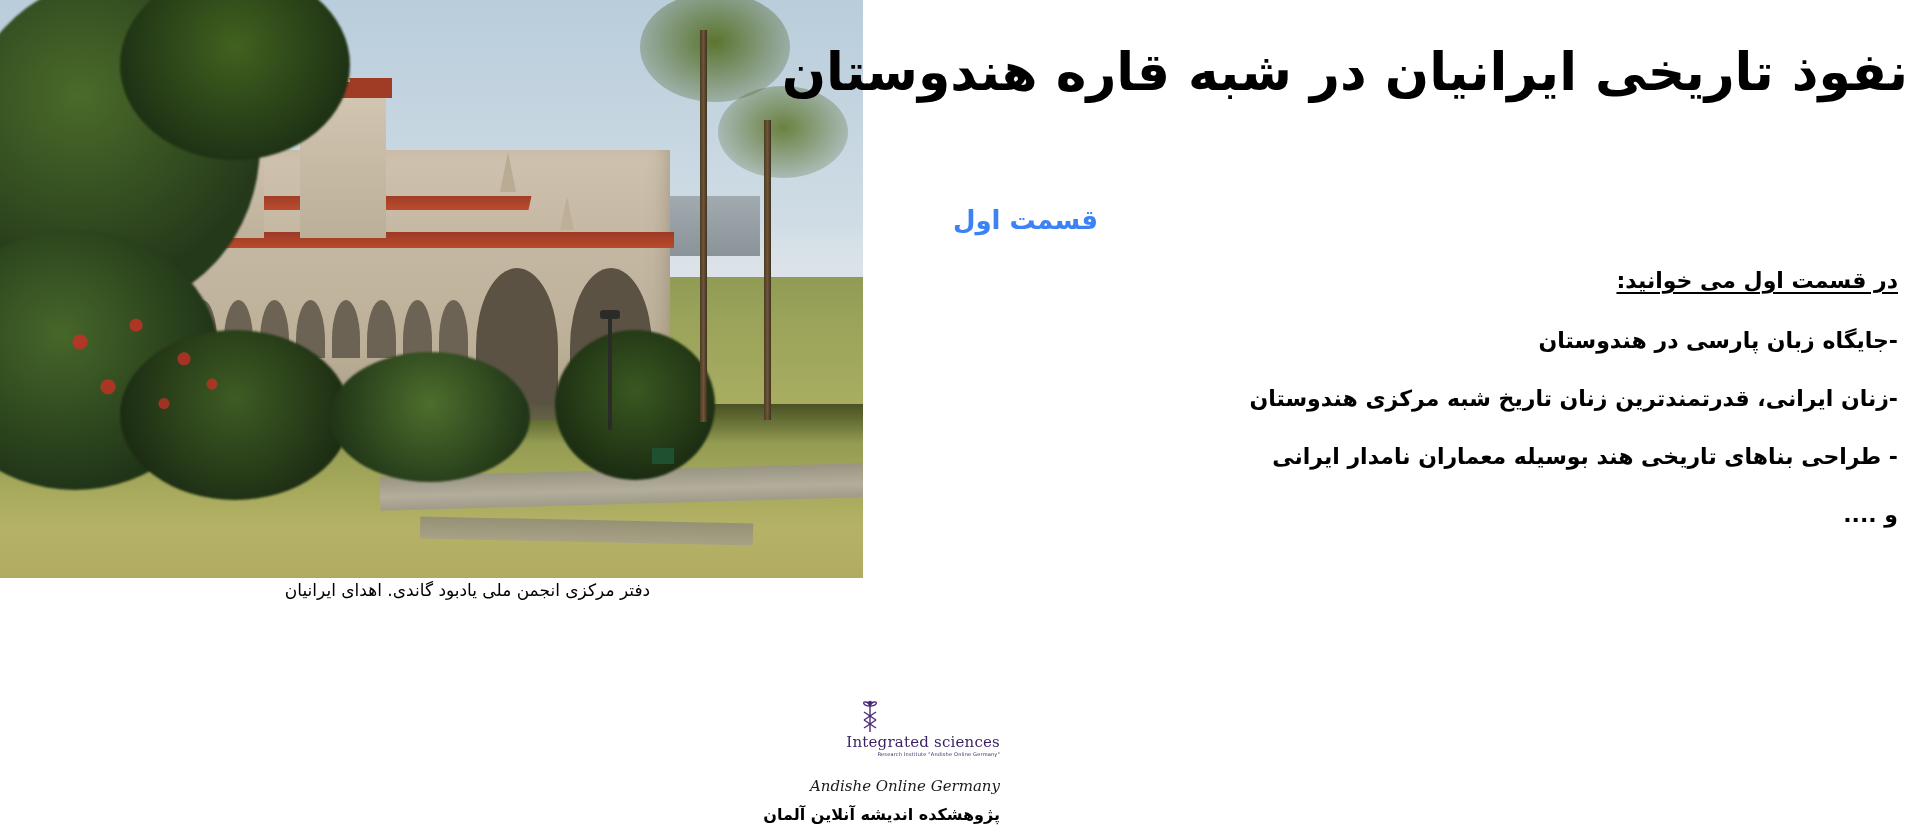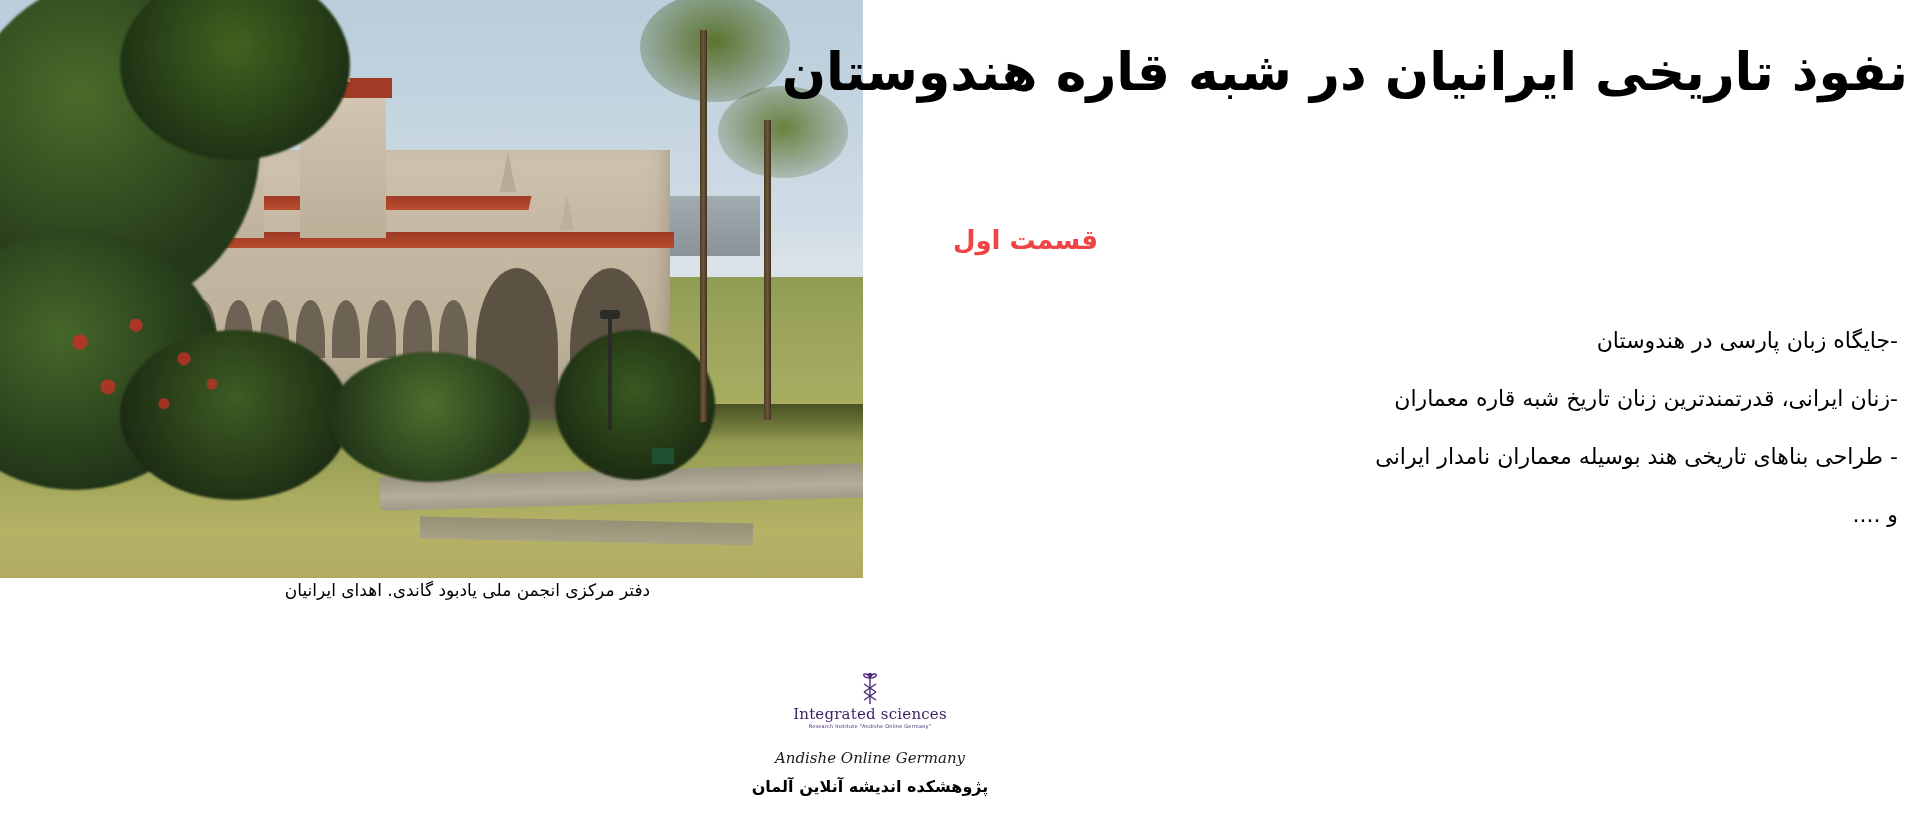--- a/index.html
+++ b/index.html
@@ -258,23 +258,22 @@
     white-space: nowrap;
   }
   .part-label {
     position: absolute;
     right: 822px;
     top: 205px;
     direction: rtl;
     font-family: "DejaVu Sans", sans-serif;
     font-weight: bold;
     font-size: 26px;
-    color: #ef4444;
+    color: #3b82f6;
     white-space: nowrap;
-    margin-top: 20px;
   }
   .lead {
     position: absolute;
     right: 22px;
     top: 268px;
     direction: rtl;
     text-align: right;
     font-family: "DejaVu Sans", sans-serif;
     font-weight: bold;
     font-size: 22px;
@@ -286,34 +285,34 @@
   .bullets {
     position: absolute;
     right: 22px;
     top: 328px;
     width: 1010px;
     direction: rtl;
     text-align: right;
   }
   .bullets .b {
     font-family: "DejaVu Sans", sans-serif;
-    font-weight: normal;
+    font-weight: bold;
     font-size: 22px;
     color: #000;
     margin-bottom: 33px;
     white-space: nowrap;
   }
 
   
   .logo-block {
     position: absolute;
     left: 740px;
-    top: 672px;
+    top: 700px;
     width: 260px;
-    text-align: center;
+    text-align: right;
   }
   .logo-mark {
     position: relative;
     height: 34px;
     margin-bottom: 1px;
   }
   .logo-mark svg { display: block; margin: 0 auto; }
   .logo-name {
     font-family: "DejaVu Serif", serif;
     font-size: 15px;
@@ -405,24 +404,25 @@
 
   <div class="caption">دفتر مرکزی انجمن ملی یادبود گاندی. اهدای ایرانیان</div>
 
   <div class="right">
 
     <div class="title-fa">نفوذ تاریخی ایرانیان در شبه قاره هندوستان</div>
 
 
     <div class="part-label">قسمت اول</div>
 
+    <div class="lead">در قسمت اول می خوانید:</div>
 
     <div class="bullets">
       <div class="b">-جایگاه زبان پارسی در  هندوستان</div>
-      <div class="b">-زنان ایرانی، قدرتمندترین زنان تاریخ شبه قاره معماران</div>
+      <div class="b">-زنان ایرانی، قدرتمندترین زنان تاریخ شبه مرکزی هندوستان</div>
       <div class="b">- طراحی بناهای تاریخی هند بوسیله معماران نامدار ایرانی</div>
       <div class="b">و ....</div>
     </div>
   </div>
 
   <div class="logo-block">
     <div class="logo-mark">
       <svg width="40" height="34" viewBox="0 0 40 34" aria-hidden="true">
         <g stroke="#4a2a78" fill="none" stroke-width="1.4">
           <path d="M20 4 L20 32"></path>

